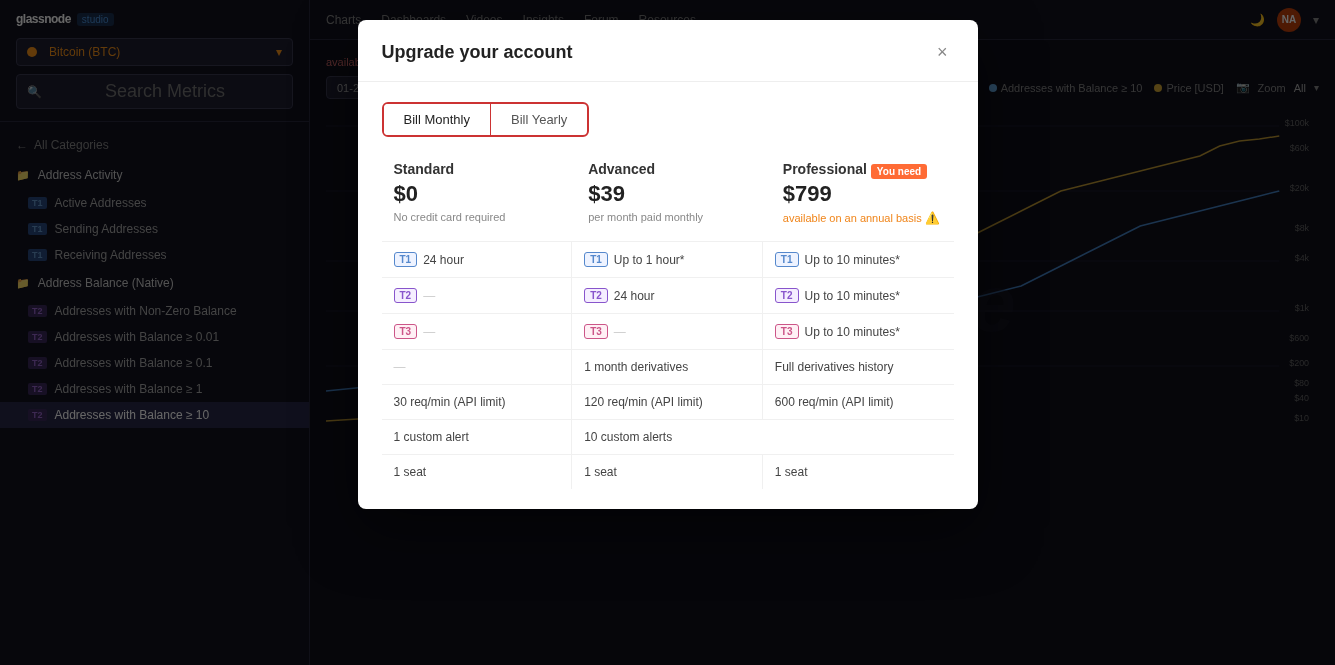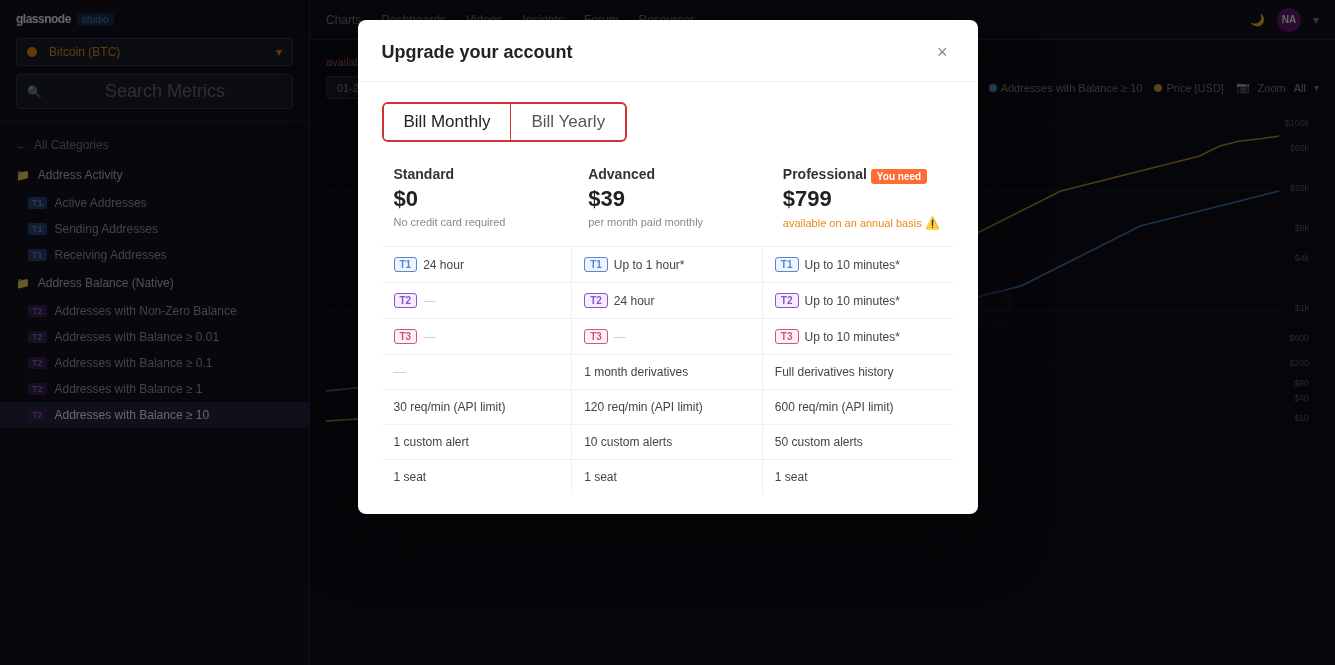--- a/index.html
+++ b/index.html
@@ -49,21 +49,21 @@
     
     .modal { background: #fff; border-radius: 8px; width: 620px; max-height: 630px; overflow-y: auto; box-shadow: 0 20px 60px rgba(0,0,0,0.5); position: relative; }
     .modal-header { display: flex; align-items: center; justify-content: space-between; padding: 20px 24px 16px; border-bottom: 1px solid #eee; }
     .modal-title { font-size: 18px; font-weight: 600; color: #222; }
     .close-btn { background: none; border: none; cursor: pointer; color: #888; font-size: 18px; padding: 2px 6px; border-radius: 4px; }
 
     .modal-body { padding: 20px 24px; }
 
     
     .billing-toggle { display: inline-flex; border: 2px solid #cc3333; border-radius: 6px; overflow: hidden; margin-bottom: 24px; }
-    .toggle-btn { padding: 8px 20px; font-size: 17px; font-weight: 500; cursor: pointer; border: none; background: none; color: #555; }
+    .toggle-btn { padding: 8px 20px; font-size: 13px; font-weight: 500; cursor: pointer; border: none; background: none; color: #555; }
     .toggle-btn.active { background: #fff; color: #222; }
     .toggle-btn + .toggle-btn { border-left: 1px solid #cc3333; }
 
     
     .plans-grid { display: grid; grid-template-columns: 1fr 1fr 1fr; gap: 12px; }
     .plan-header { padding: 0 12px 16px; }
     .plan-name { font-size: 14px; font-weight: 600; color: #333; margin-bottom: 4px; }
     .plan-price { font-size: 22px; font-weight: 700; color: #222; margin-bottom: 4px; }
     .plan-price-note { font-size: 11px; color: #888; }
     .plan-price-note-orange { font-size: 11px; color: #f0851a; display: flex; align-items: center; gap: 4px; }
@@ -158,21 +158,21 @@
       <div style="display:flex;gap:20px;align-items:center;">
         <span class="top-nav-item">Charts</span>
         <span class="top-nav-item">Dashboards</span>
         <span class="top-nav-item">Videos</span>
         <span class="top-nav-item">Insights</span>
         <span class="top-nav-item">Forum</span>
         <span class="top-nav-item">Resources</span>
       </div>
       <div class="top-nav-right">
         <span class="top-nav-item">🌙</span>
-        <div style="width:24px;height:24px;background:#701a75;border-radius:50%;display:flex;align-items:center;justify-content:center;color:#fff;font-size:10px;font-weight:700;">NA</div>
+        <div style="width:24px;height:24px;background:#c2410c;border-radius:50%;display:flex;align-items:center;justify-content:center;color:#fff;font-size:10px;font-weight:700;">NA</div>
         <span class="top-nav-item">▾</span>
       </div>
     </div>
 
     <div class="chart-area">
       <div style="font-size:11px;color:#cc6666;margin-bottom:8px;">
         <span>available on the Professional plan. </span>
         <span style="color:#4a90d9;cursor:pointer;text-decoration:underline;">Upgrade your plan</span>
       </div>
       <div class="chart-toolbar">
@@ -343,23 +343,20 @@
           </div>
         </div>
 
         <div class="feature-row">
           <div class="feature-cell">
             <span>1 custom alert</span>
           </div>
           <div class="feature-cell">
             <span>10 custom alerts</span>
           </div>
-          <div class="feature-cell">
-            <span>50 custom alerts</span>
-          </div>
         </div>
 
         <div class="feature-row">
           <div class="feature-cell">
             <span>1 seat</span>
           </div>
           <div class="feature-cell">
             <span>1 seat</span>
           </div>
           <div class="feature-cell">

